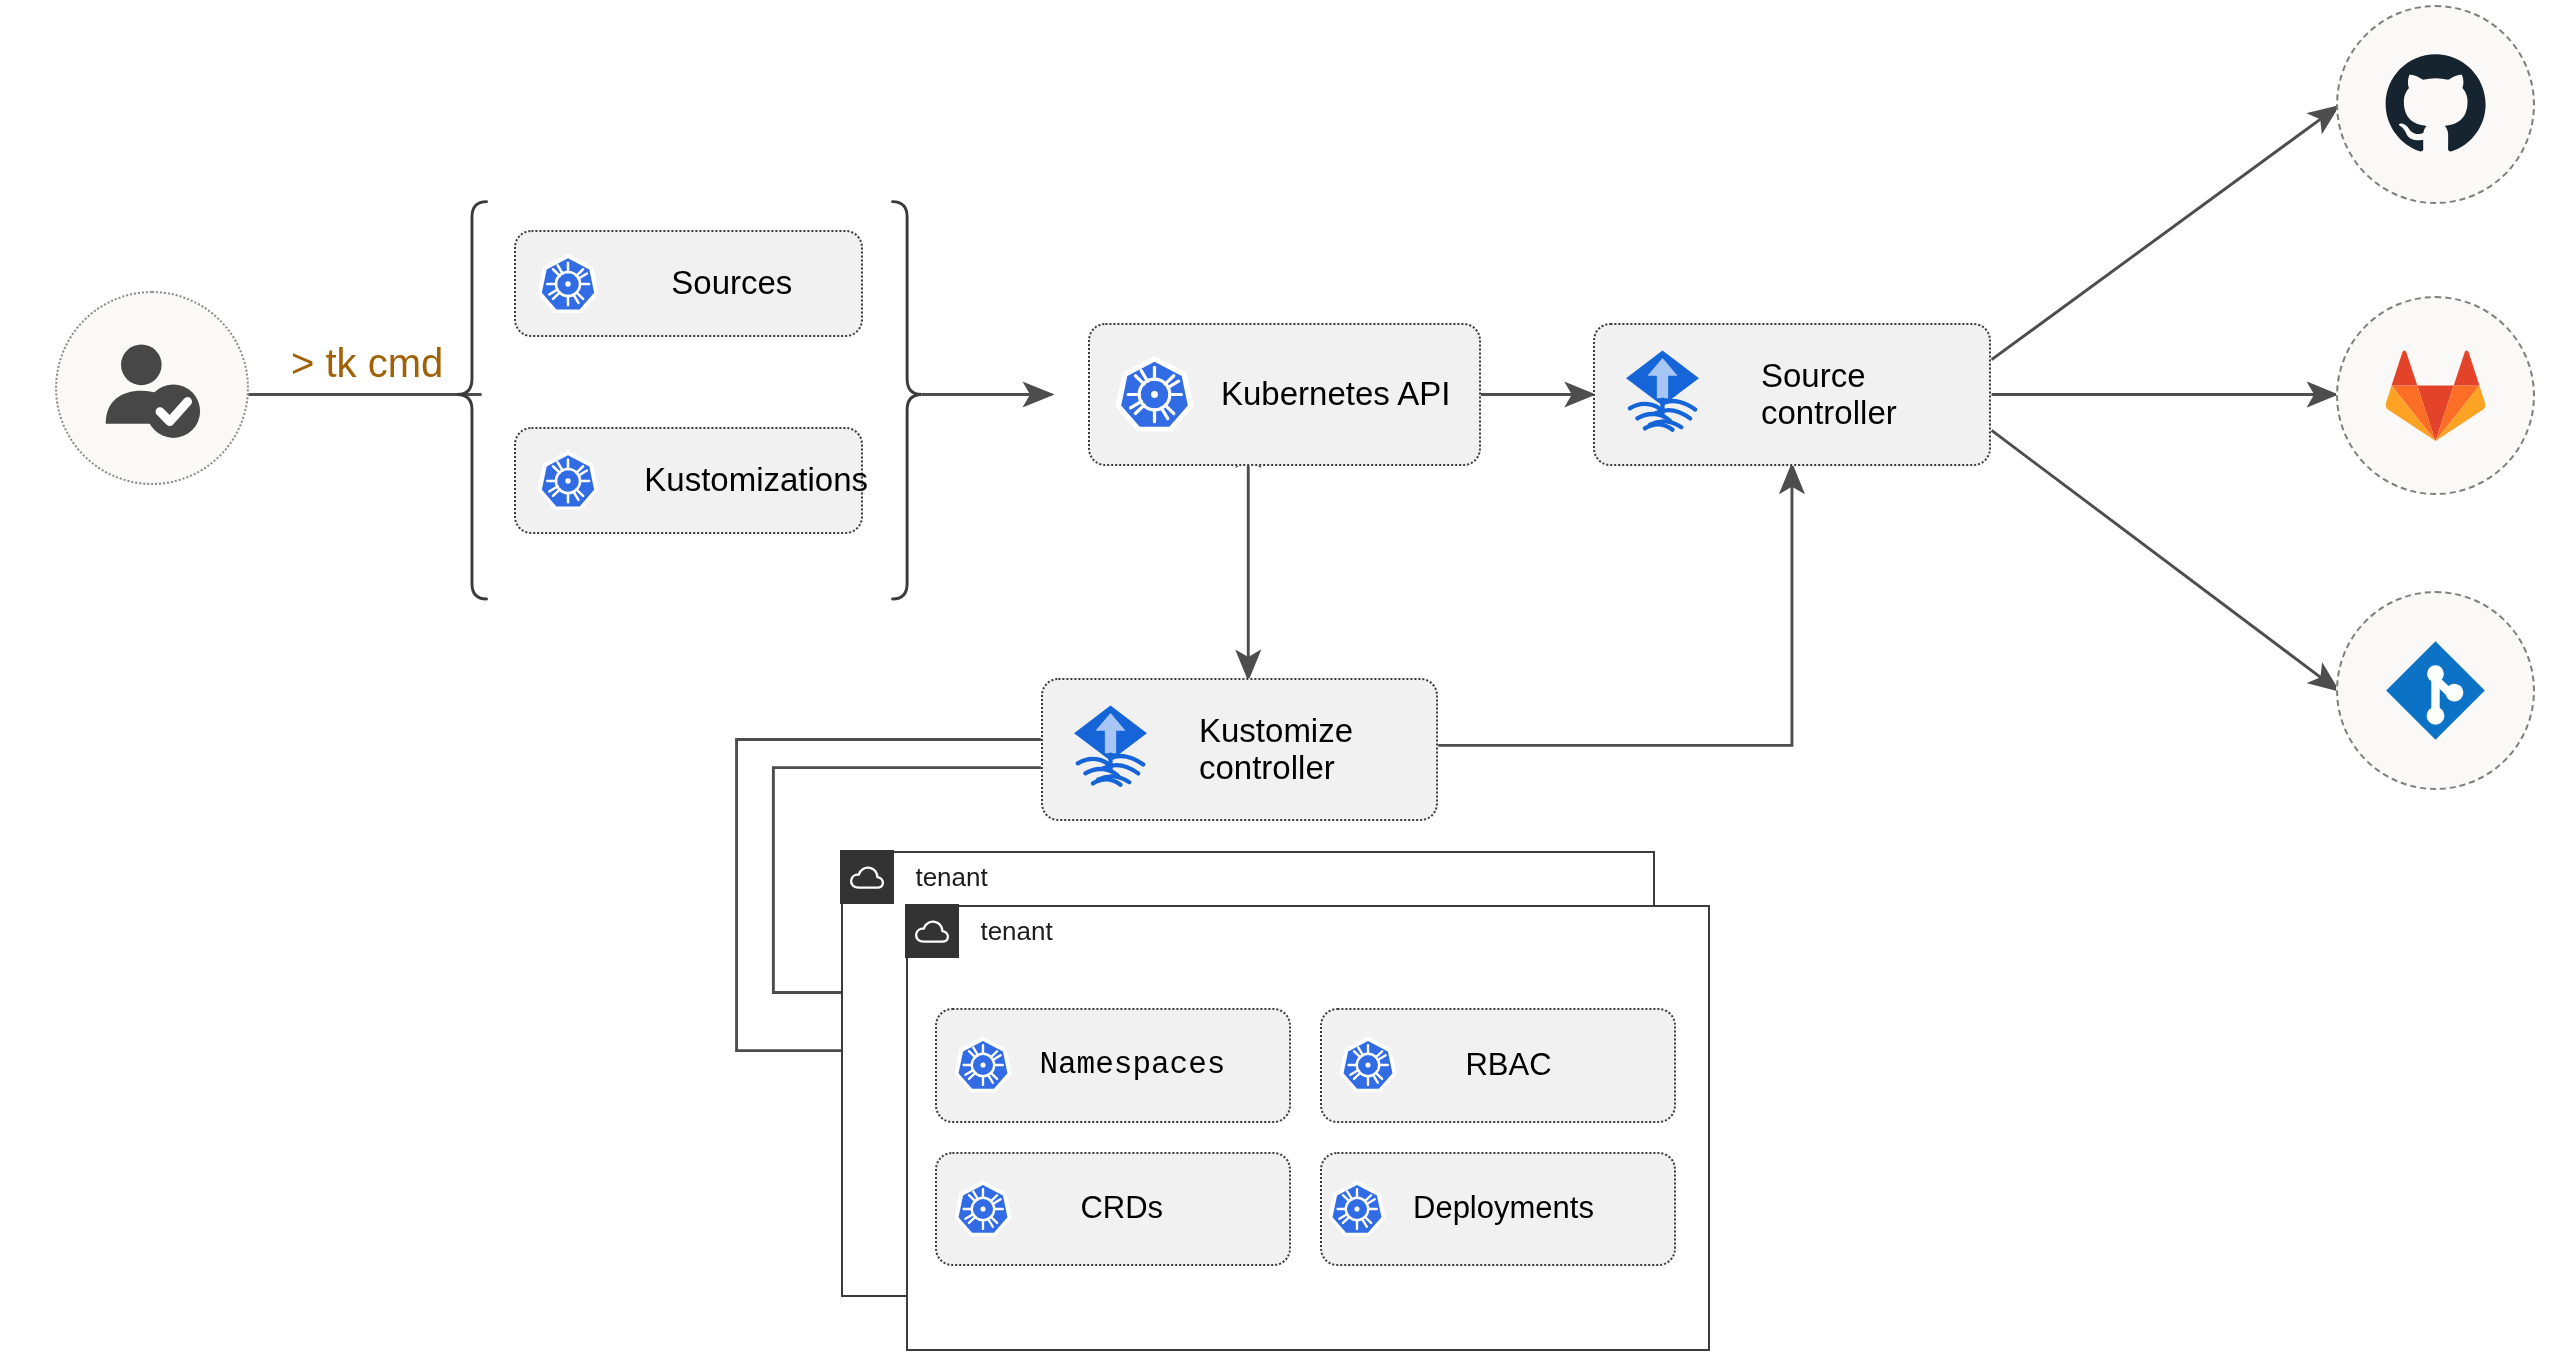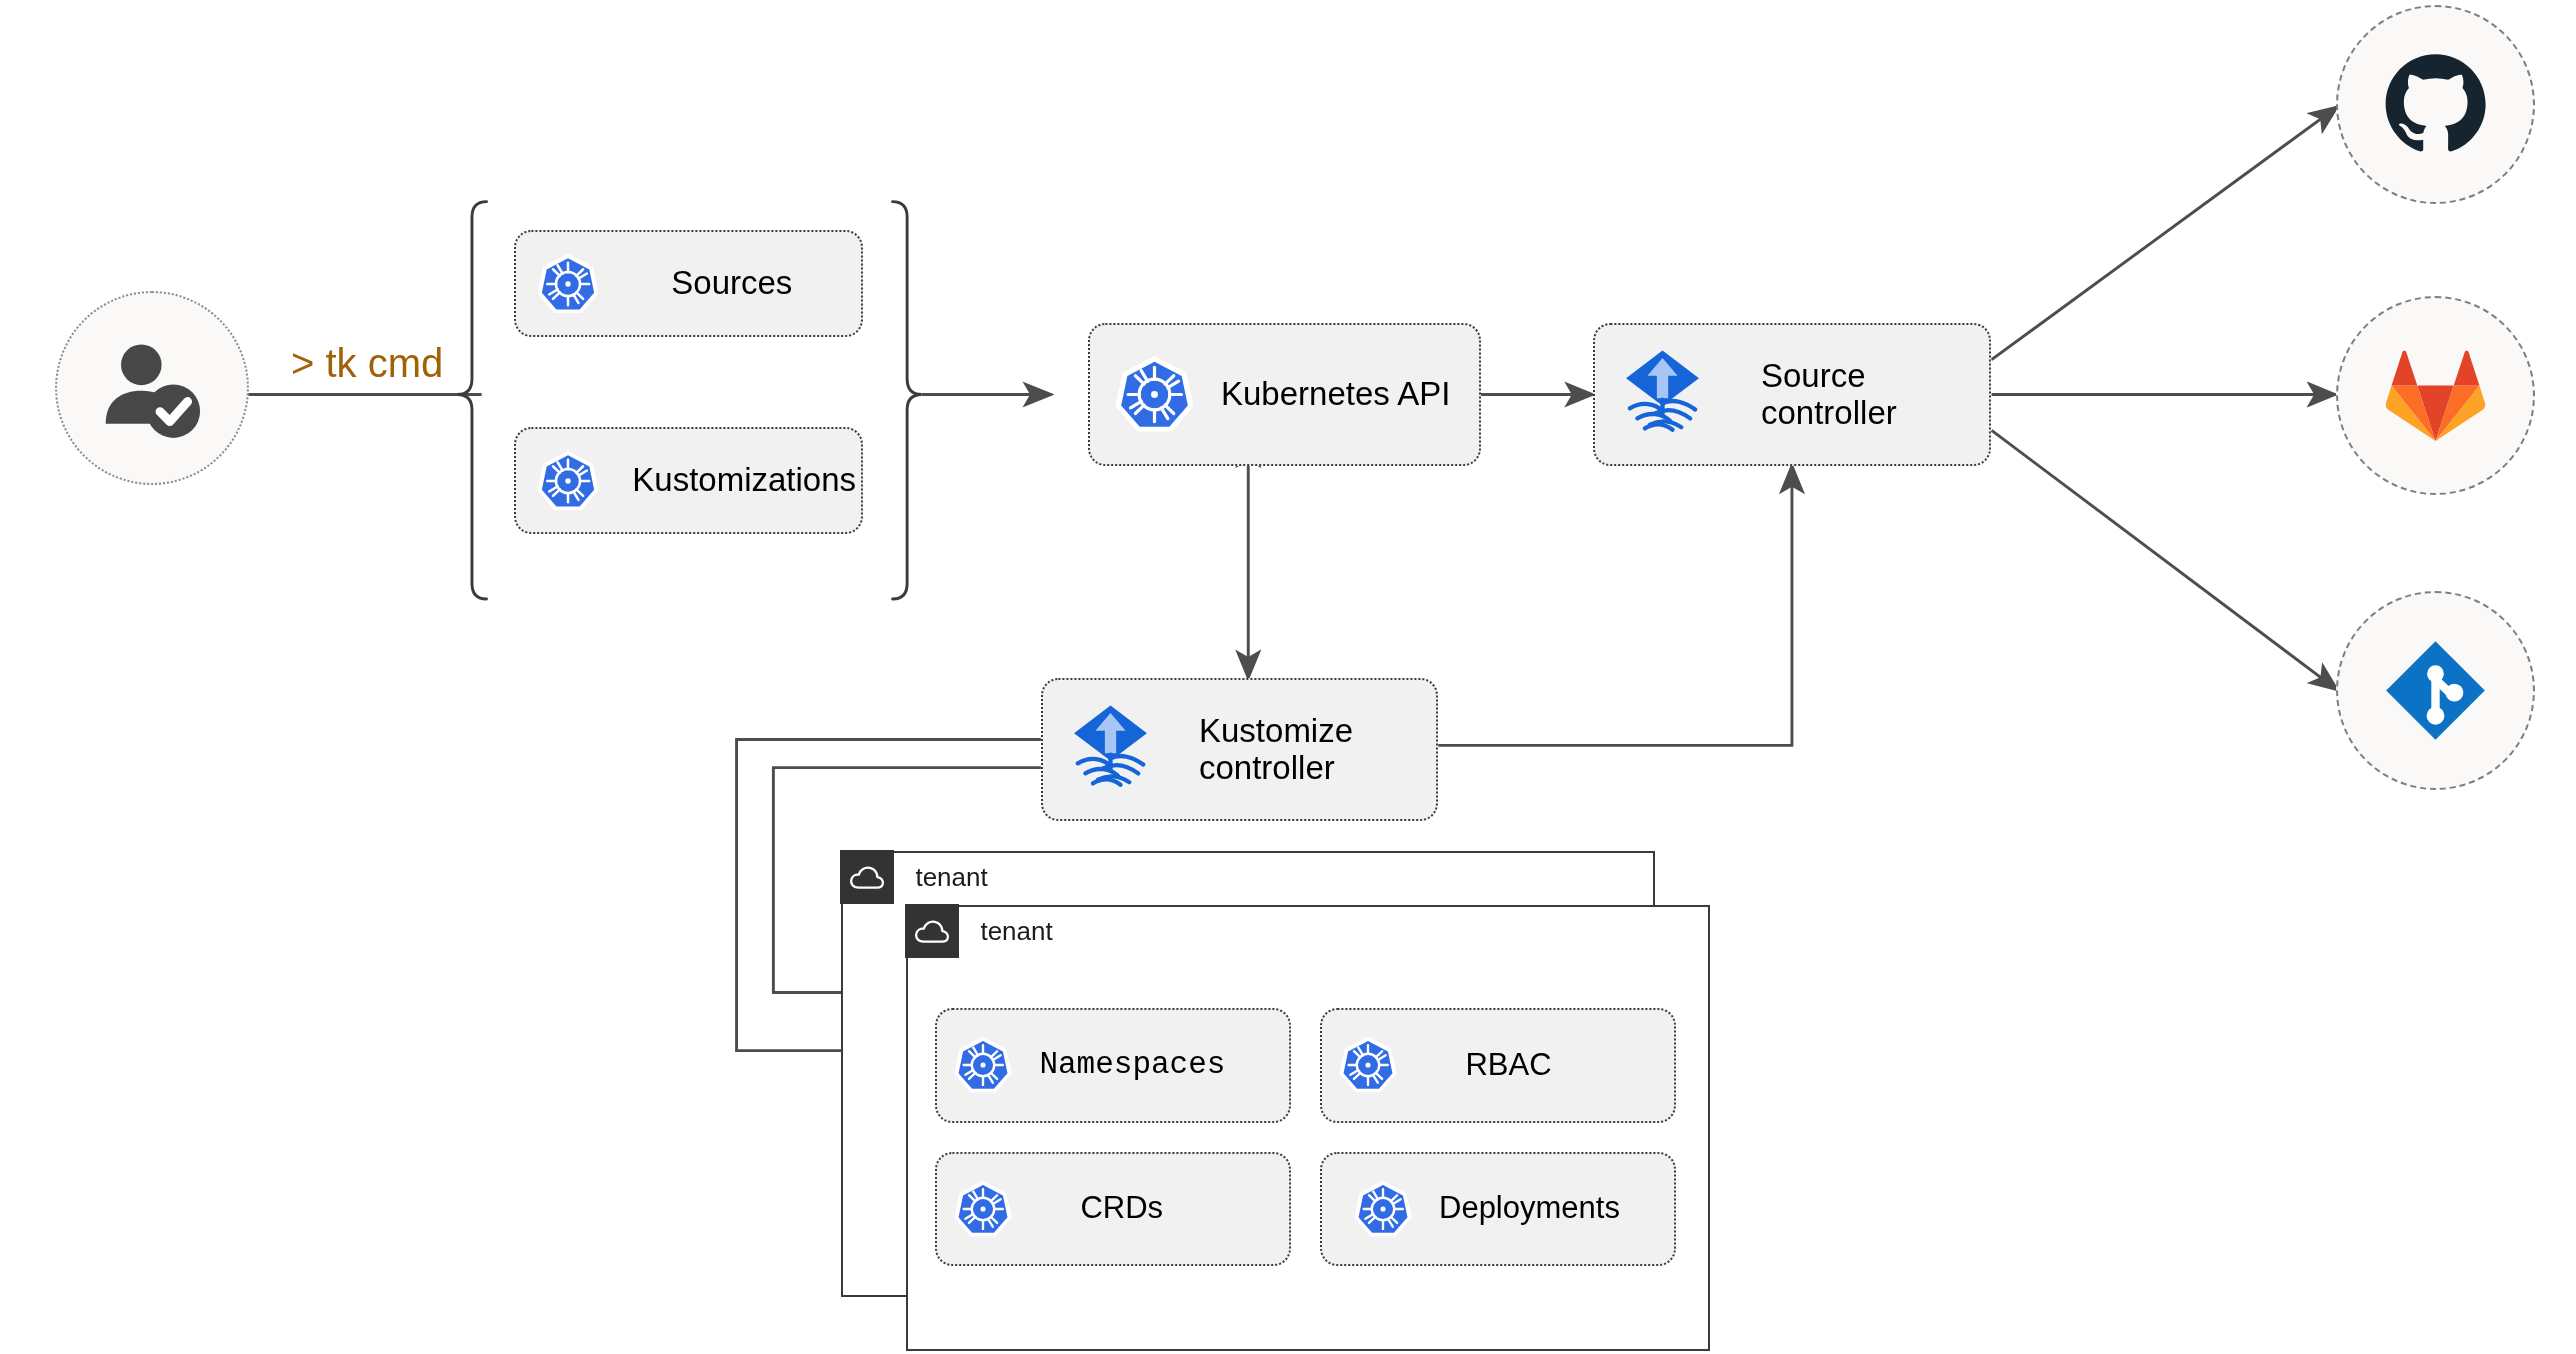--- a/index.html
+++ b/index.html
@@ -133,21 +133,21 @@
           <path d="M21.2 12.6 L26.5 21.4"></path>
             <path d="M37.5 42.8 L42.8 51.5"></path>
           <path d="M51.5 21.2 L42.8 26.5"></path>
             <path d="M21.4 37.5 L12.6 42.8"></path>
         </g>
       </svg>
     </span>
     <span class="lbl" style="margin-left:72px;">Sources</span>
   </div>
 
-  <div class="node" style="left:514px;top:427px;width:349px;height:107px;padding-left:21.3px;">
+  <div class="node" style="left:514px;top:427px;width:349px;height:107px;padding-left:21.3px;gap:12px;">
     <span class="ico">
       <svg width="62" height="62" viewBox="0 0 64 64">
         <path d="M32 3 L56 15.5 L61.5 41 L45 60 L19 60 L2.5 41 L8 15.5 Z" fill="#fff" stroke="#fff" stroke-width="4" stroke-linejoin="round"></path>
         <path d="M32 5.5 L54 17 L59 41 L44 58.2 L20 58.2 L5 41 L10 17 Z" fill="#326CE5"></path>
         <g stroke="#fff" stroke-width="2.6" fill="none" stroke-linecap="round">
           <circle cx="32" cy="32" r="12.4"></circle>
           <circle cx="32" cy="32" r="2.8" fill="#fff" stroke="none"></circle>
           <path d="M32 10 L32 19.8"></path>
             <path d="M32 44.4 L32 54"></path>
           <path d="M10.6 32 L19.8 32"></path>
@@ -330,21 +330,21 @@
               <path d="M21.2 12.6 L26.5 21.4"></path>
                 <path d="M37.5 42.8 L42.8 51.5"></path>
               <path d="M51.5 21.2 L42.8 26.5"></path>
                 <path d="M21.4 37.5 L12.6 42.8"></path>
             </g>
           </svg>
         </span>
         <span class="lbl" style="margin-left:68px;font-size:31px;">CRDs</span>
       </div>
 
-      <div class="node" style="padding-left:32px;text-align:right;">
+      <div class="node" style="padding-left:6px;text-align:right;">
         <span class="ico">
           <svg width="58" height="58" viewBox="0 0 64 64">
             <path d="M32 3 L56 15.5 L61.5 41 L45 60 L19 60 L2.5 41 L8 15.5 Z" fill="#fff" stroke="#fff" stroke-width="4" stroke-linejoin="round"></path>
             <path d="M32 5.5 L54 17 L59 41 L44 58.2 L20 58.2 L5 41 L10 17 Z" fill="#326CE5"></path>
             <g stroke="#fff" stroke-width="2.6" fill="none" stroke-linecap="round">
               <circle cx="32" cy="32" r="12.4"></circle>
               <circle cx="32" cy="32" r="2.8" fill="#fff" stroke="none"></circle>
               <path d="M32 10 L32 19.8"></path>
                 <path d="M32 44.4 L32 54"></path>
               <path d="M10.6 32 L19.8 32"></path>

